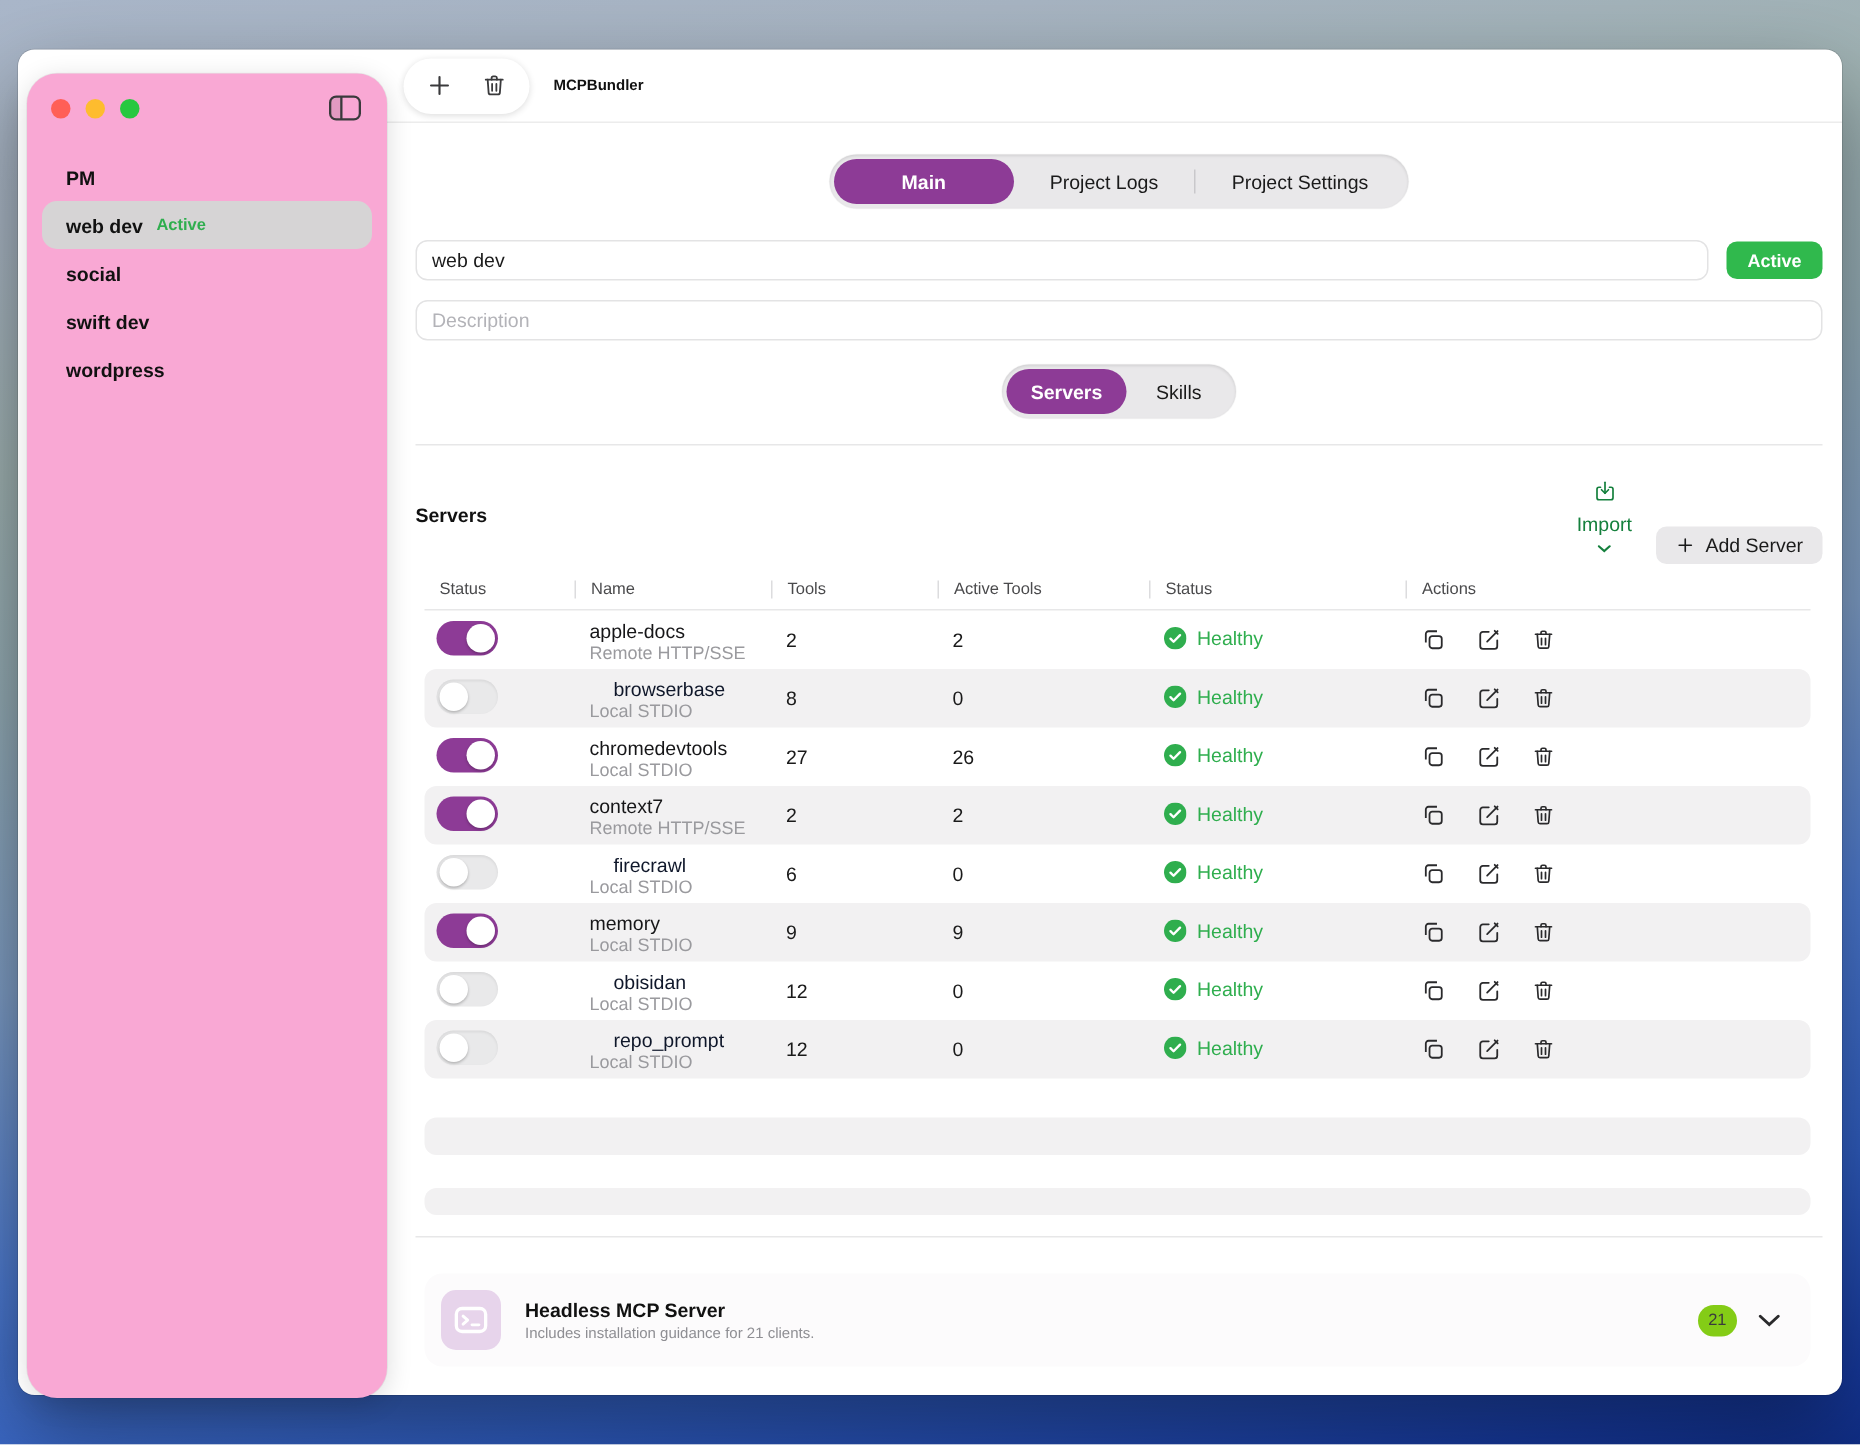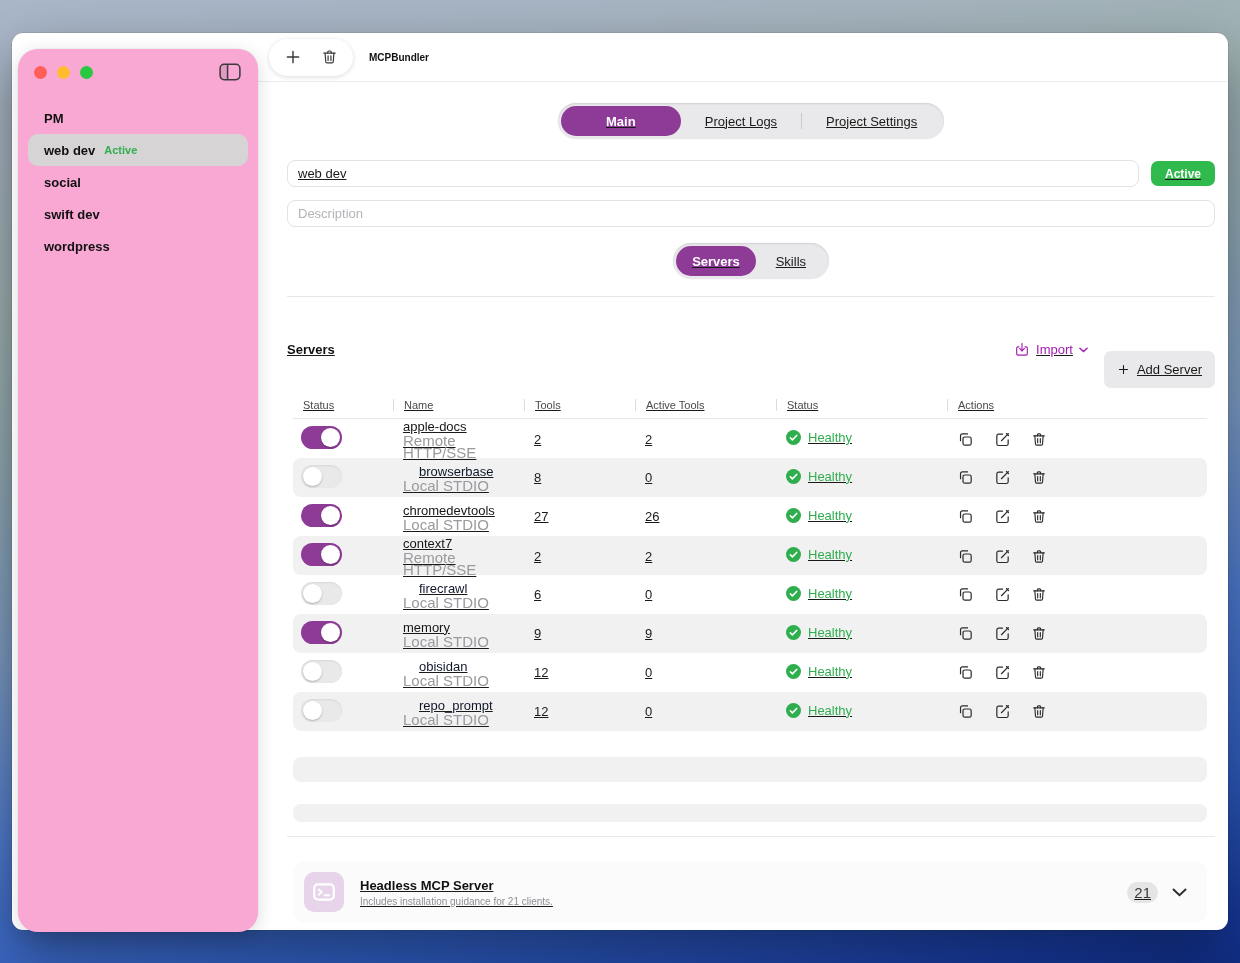--- a/index.html
+++ b/index.html
@@ -47,21 +47,21 @@
   .toolbar {
     height:49px; display:flex; align-items:center; padding-left:11px;
     border-bottom:1px solid #ececec;
   }
   .tool-pill {
     display:flex; align-items:center; gap:18px; height:37px; padding:0 15px;
     background:#fff; border-radius:19px; box-shadow:0 1px 5px rgba(0,0,0,.14);
   }
   .tool-btn { background:none; border:none; color:#3a3a3c; width:18px; height:18px; display:flex; align-items:center; justify-content:center; cursor:pointer; }
   .app-title { margin-left:16px; font-size:10px; font-weight:700; color:#111; }
-  .content { padding:0 13px 0 29px;text-decoration:underline; }
+  .content { padding:0 13px 0 19px; }
   
   .seg-wrap { display:flex; justify-content:center; }
   .seg {
     display:inline-flex; align-items:center; background:#e9e8ea; border-radius:18px;
     height:36px; padding:3px; box-shadow:inset 0 1px 2px rgba(0,0,0,.10), 0 0 0 .5px rgba(0,0,0,.04);
   }
   .seg-item {
     height:30px; border:none; background:transparent; border-radius:15px;
     font-size:13px; color:#1a1a1a; padding:0 24px; cursor:pointer;
     font-family:inherit; display:flex; align-items:center; justify-content:center;
@@ -85,40 +85,40 @@
     color:#fff; font-size:12px; font-weight:600; cursor:pointer; font-family:inherit;
   }
   .desc-field { margin-top:13px; width:100%; }
   .divider { border:none; border-top:1px solid #e7e7e8; margin-top:17px; }
   
   .servers-head { margin-top:14px; display:flex; align-items:center; }
   .servers-title { font-size:13px; font-weight:700; color:#111; }
   .head-actions { margin-left:auto; display:flex; align-items:center; gap:16px; }
   .import-btn {
     display:flex; align-items:center; gap:6px; background:none; border:none;
-    font-size:13px; color:#a21caf; cursor:pointer; font-family:inherit;
+    font-size:13px; color:#15803d; cursor:pointer; font-family:inherit;flex-direction:column;
   }
   .add-server-btn {
-    display:flex; align-items:center; gap:7px; height:37px; padding:0 13px;
+    display:flex; align-items:center; gap:7px; height:25px; padding:0 13px;
     background:#e9e8ea; border:none; border-radius:7px; font-size:13px;
     color:#1a1a1a; cursor:pointer; font-family:inherit;margin-top:40px;
   }
   
   .table { margin:11px 8px 0 6px; }
   .tgrid { display:grid; grid-template-columns:100px 131px 111px 141px 171px 1fr; }
   .thead { border-bottom:1px solid #e7e7e8; padding-bottom:7px; }
   .th { font-size:11px; color:#4a4a4c; padding-left:10px; }
   .th + .th { border-left:1px solid #dcdcde; }
   .trow { height:39px; align-items:center; border-radius:8px; }
   .trow.alt { background:#f2f1f2; }
   .cell { padding-left:10px; font-size:13px; color:#1a1a1a; }
   .cell-toggle { padding-left:8px; }
   .name-main { font-size:13px; color:#161618; line-height:15px; }
   .trow.off .name-main { color:#0f172a;margin-left:16px; }
-  .name-sub { font-size:15px; color:#9a9a9e; line-height:12px; margin-top:1px; }
+  .name-sub { font-size:12px; color:#9a9a9e; line-height:12px; margin-top:1px; }
   .status-cell { display:flex; gap:7px; }
   .healthy-label { color:#2fae4e; font-size:13px; }
   .actions-cell { display:flex; align-items:center; gap:19px; }
   .action-btn { background:none; border:none; color:#2a2a2c; width:18px; height:18px; padding:0; cursor:pointer; display:flex; align-items:center; }
   
   .toggle { width:41px; height:23px; border-radius:12px; position:relative; border:none; cursor:pointer; padding:0; }
   .toggle.on { background:#8d3b96; }
   .toggle.off { background:#e9e9ea; box-shadow:inset 0 1px 2px rgba(0,0,0,.08); }
   .knob {
     position:absolute; top:2px; width:19px; height:19px; border-radius:50%;
@@ -138,22 +138,22 @@
   }
   .terminal-badge {
     width:40px; height:40px; border-radius:10px; background:#e7d4eb;
     display:flex; align-items:center; justify-content:center; flex:none;
   }
   .footer-texts { margin-left:16px; }
   .footer-title { font-size:13px; font-weight:700; color:#111; }
   .footer-sub { font-size:10px; color:#8e8e93; margin-top:3px; }
   .footer-right { margin-left:auto; display:flex; align-items:center; gap:14px; }
   .count-badge {
-    min-width:25px; height:21px; padding:0 7px; border-radius:11px; background:#e5e5e5;
-    display:flex; align-items:center; justify-content:center; font-size:15px; color:#3a3a3c;
+    min-width:25px; height:21px; padding:0 7px; border-radius:11px; background:#84cc16;
+    display:flex; align-items:center; justify-content:center; font-size:11px; color:#3a3a3c;
   }
   .chevron-btn { background:none; border:none; color:#2a2a2c; cursor:pointer; display:flex; align-items:center; }
 </style>
 </head>
 <body>
 
 <div class="desktop">
   <div class="window">
 
     <aside class="sidebar">

